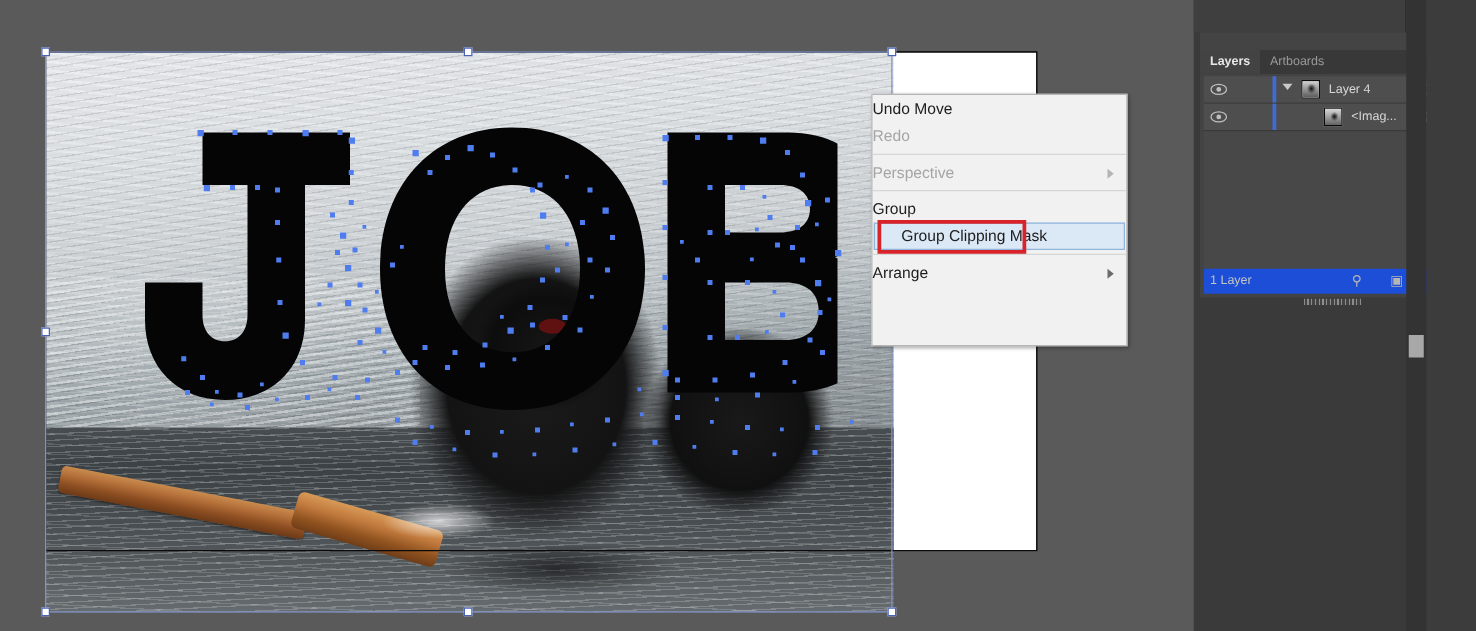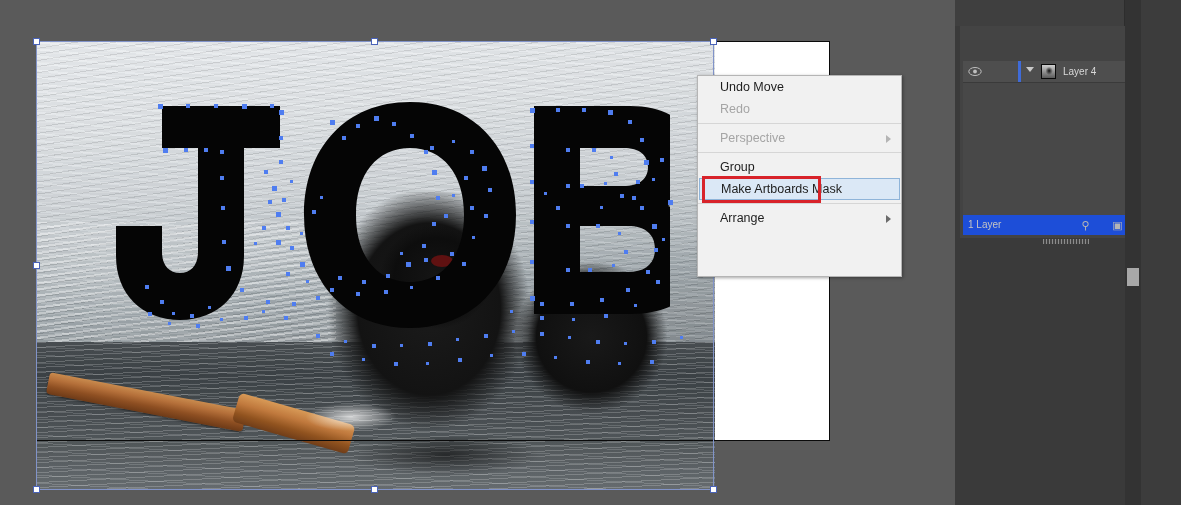--- a/index.html
+++ b/index.html
@@ -211,21 +211,21 @@
   #dock-right-edge{position:absolute;left:1141px;top:0;width:40px;height:505px;background:#3c3c3c;}
 
   
   #context-menu{
     position:absolute;left:697px;top:75px;width:205px;height:202px;
     background:#f1f1f1;border:1px solid #b5b5b5;box-sizing:border-box;
     box-shadow:1px 1px 3px rgba(0,0,0,.35);
   }
   .menu-item{
     position:relative;height:22px;line-height:22px;font-size:12.5px;color:#1d1d1d;
-    padding-left:22px;box-sizing:border-box;white-space:nowrap;
+    box-sizing:border-box;white-space:nowrap;
   }
   .menu-item.disabled{color:#a5a5a5;}
   .menu-item.highlighted{
     background:#dbe8f6;border:1px solid #8fb4d9;box-sizing:border-box;
     margin:0 1px;padding-left:21px;line-height:20px;
   }
   .submenu-arrow{
     position:absolute;right:10px;top:8px;width:0;height:0;
     border-top:4px solid transparent;border-bottom:4px solid transparent;border-left:5px solid #6b6b6b;
   }
@@ -457,20 +457,25 @@
     </div>
   </div>
 
   <div id="dock-collapse-bar">
     <span id="collapse-arrows">◀◀</span>
     <span id="collapse-arrows-2">»</span>
   </div>
 
   <div id="layers-panel">
 
+    <div id="panel-tabs">
+      <div class="panel-tab active">Layers</div>
+      <div class="panel-tab inactive">Artboards</div>
+      <span id="panel-menu-icon">☰</span>
+    </div>
 
     <div id="layer-list">
 
       <div class="layer-row selected">
         <span class="eye">
           <svg width="14" height="13" viewBox="0 0 14 13">
               <ellipse cx="7" cy="6.5" rx="6.2" ry="4" fill="none" stroke="#bfbfbf" stroke-width="1"></ellipse>
               <circle cx="7" cy="6.5" r="1.9" fill="#bfbfbf"></circle>
             </svg>
         </span>
@@ -479,20 +484,36 @@
         <span class="thumb" style="left:78px">
           <span class="mini" style="background:linear-gradient(180deg,#cfcfcf 0%,#9a9a9a 45%,#5a5a5a 100%)"></span>
           <span class="mini" style="background:radial-gradient(ellipse 40% 45% at 55% 45%, #111 0%, rgba(0,0,0,0) 70%)"></span>
         </span>
         <span class="layer-name" style="left:100px">Layer 4</span>
         <span class="target-circle"></span>
         <span class="sel-square"></span>
       </div>
 
 
+      <div class="layer-row selected">
+        <span class="eye">
+          <svg width="14" height="13" viewBox="0 0 14 13">
+              <ellipse cx="7" cy="6.5" rx="6.2" ry="4" fill="none" stroke="#bfbfbf" stroke-width="1"></ellipse>
+              <circle cx="7" cy="6.5" r="1.9" fill="#bfbfbf"></circle>
+            </svg>
+        </span>
+        <span class="sel-bar"></span>
+        <span class="thumb" style="left:96px">
+          <span class="mini" style="background:linear-gradient(180deg,#d8d8d8 0%,#a0a0a0 50%,#616161 100%)"></span>
+          <span class="mini" style="background:radial-gradient(ellipse 35% 40% at 58% 48%, #0d0d0d 0%, rgba(0,0,0,0) 72%)"></span>
+        </span>
+        <span class="layer-name" style="left:118px">&lt;Imag...</span>
+        <span class="target-circle dbl"></span>
+        <span class="sel-square"></span>
+      </div>
 
     </div>
 
     <div id="layer-footer">
       <span id="layer-count">1 Layer</span>
       <span class="footer-btn" style="left:114px">⚲</span>
       <span class="footer-btn" style="left:146px">▣</span>
       <span class="footer-btn" style="left:176px">↲</span>
       <span class="footer-btn" style="left:203px;color:#c8c8c8">◪</span>
 
@@ -511,21 +532,21 @@
 <div id="context-menu">
   <div class="menu-item">Undo Move</div>
   <div class="menu-item disabled">Redo</div>
   <div class="menu-sep"></div>
   <div class="menu-item disabled">
     <span>Perspective</span>
     <span class="submenu-arrow"></span>
   </div>
   <div class="menu-sep"></div>
   <div class="menu-item">Group</div>
-  <div class="menu-item highlighted">Make Artboards Mask</div>
+  <div class="menu-item highlighted">Group Clipping Mask</div>
   <div class="menu-sep"></div>
   <div class="menu-item">
     <span>Arrange</span>
     <span class="submenu-arrow"></span>
   </div>
 </div>
 
 <div id="annotation-box"></div>
 
 </body></html>

